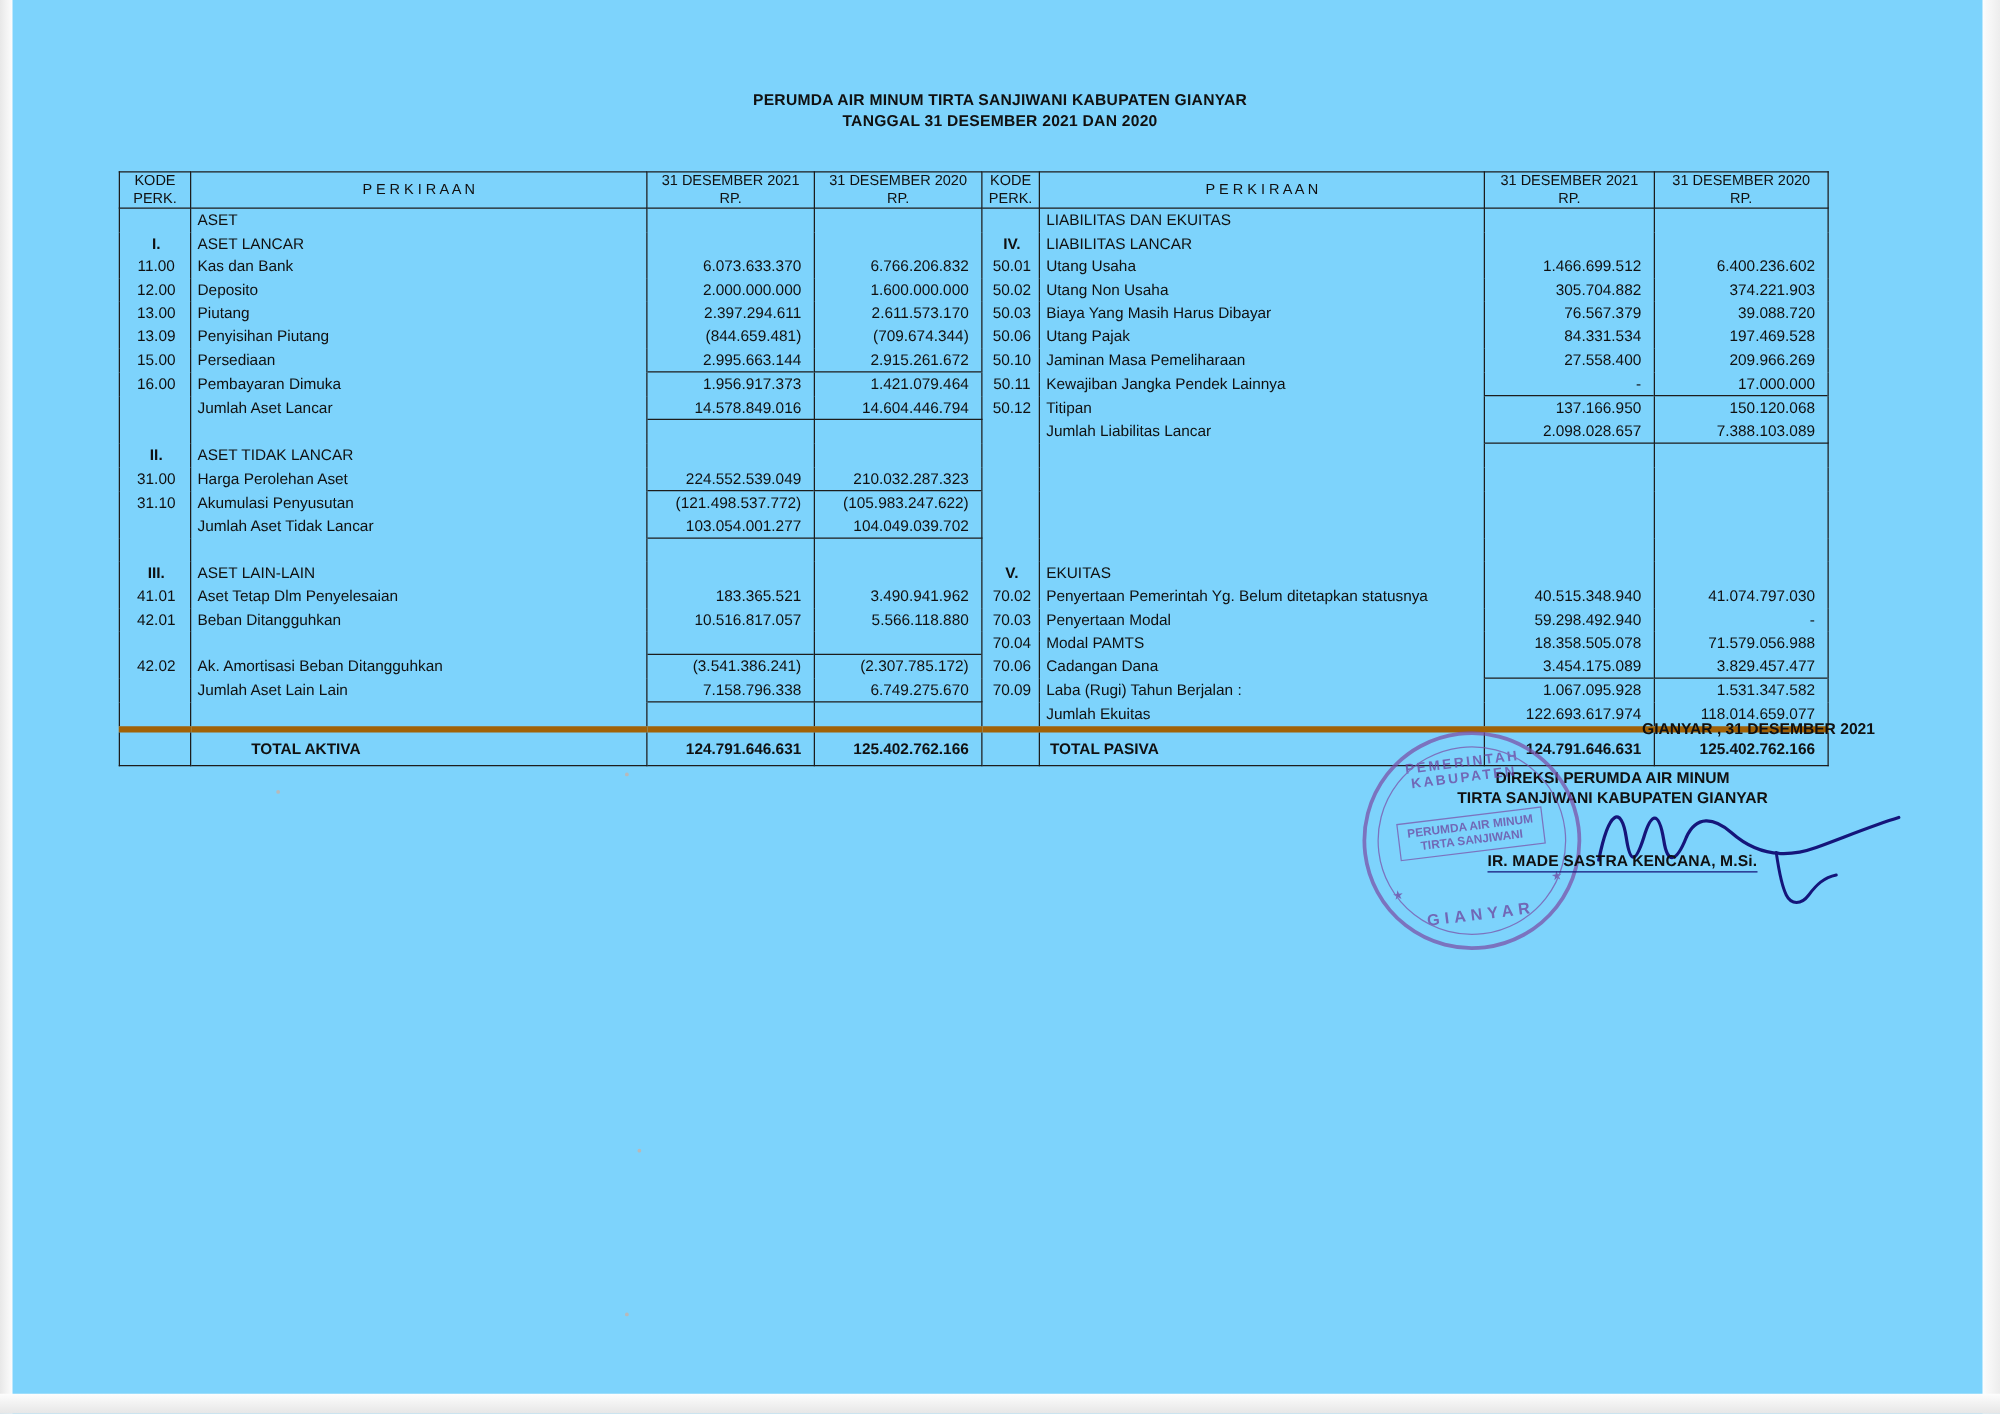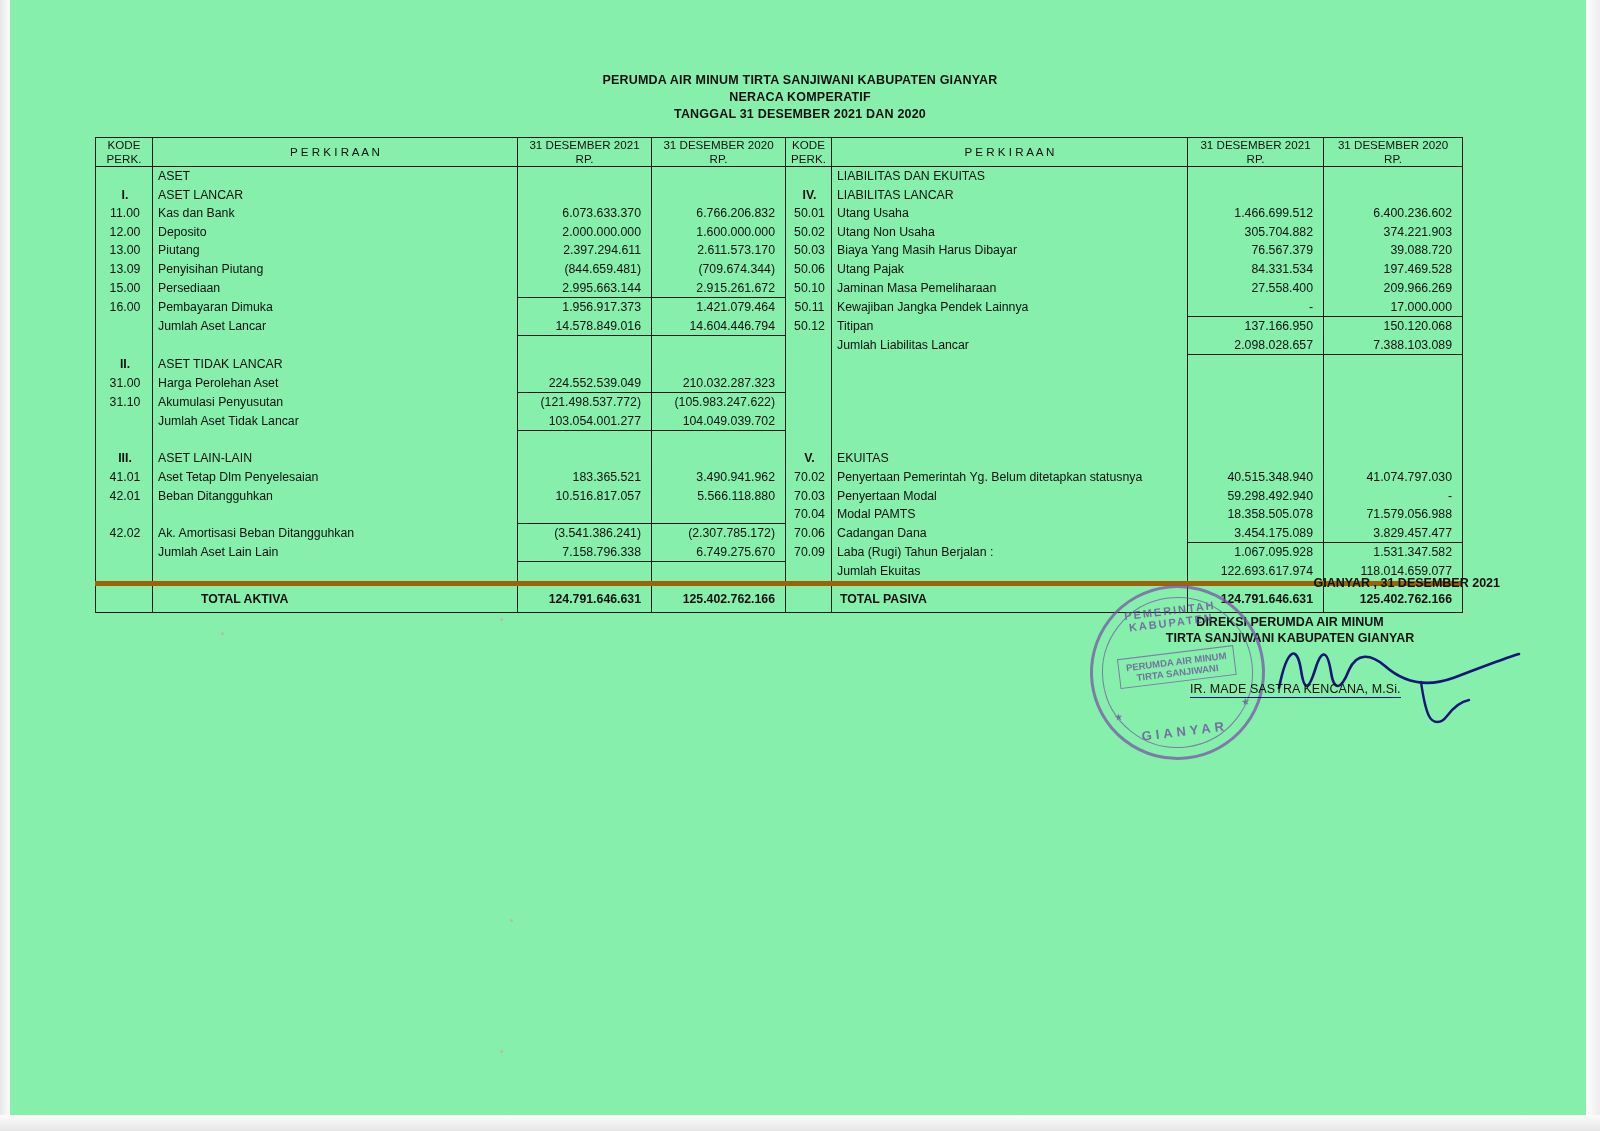--- a/index.html
+++ b/index.html
@@ -7,21 +7,21 @@
   body {
     width:1600px; height:1131px;
     background:#ffffff;
     font-family:"Liberation Sans", sans-serif;
     color:#101010;
     position:relative;
     overflow:hidden;
   }
   .page {
     position:absolute; inset:0;
-    background:#86efac;
+    background:#7dd3fc;
   }
   
   .scan-left { position:absolute; left:0; top:0; width:10px; height:100%; background:linear-gradient(90deg,#e8e8e8,#fdfdfd); }
   .scan-right { position:absolute; right:0; top:0; width:14px; height:100%; background:linear-gradient(270deg,#ededed,#fdfdfd); }
   .scan-bottom { position:absolute; left:0; bottom:0; width:100%; height:16px; background:linear-gradient(0deg,#e6e6e6,#fdfdfd); }
 
   .titles {
     position:absolute; left:0; top:72px; width:100%;
     text-align:center;
     font-size:12.5px; font-weight:bold; line-height:17px;
@@ -70,21 +70,21 @@
   tr.total-row td.num { text-align:right; padding-right:10px; }
 
   .sign-block {
     position:absolute; left:1080px; top:575px; width:420px;
     font-size:12.5px; line-height:17px; font-weight:bold;
   }
   .sign-block .place { text-align:right; margin-bottom:22px; }
   .sign-block .who { text-align:center; line-height:16px; }
   .sign-name {
     position:absolute; left:1190px; top:682px;
-    font-size:12.5px; font-weight:normal;
+    font-size:12.5px; font-weight:bold;
     border-bottom:1.4px solid #15157a;
     padding-bottom:1px;
     letter-spacing:.1px;
   }
   
   .stamp {
     position:absolute; left:1090px; top:585px; width:175px; height:175px;
     border-radius:50%;
     border:3px solid #7b4fa8;
     opacity:.72;
@@ -123,21 +123,20 @@
   <div class="scan-right"></div>
   <div class="scan-bottom"></div>
 
   <div class="speck" style="left:221px; top:632px;"></div>
   <div class="speck" style="left:500px; top:618px;"></div>
   <div class="speck" style="left:510px; top:919px;"></div>
   <div class="speck" style="left:500px; top:1050px;"></div>
 
   <div class="titles">
     <div>PERUMDA AIR MINUM TIRTA SANJIWANI KABUPATEN GIANYAR</div>
-    <div>NERACA KOMPERATIF</div>
     <div>TANGGAL 31 DESEMBER 2021  DAN  2020</div>
   </div>
 
   <table class="balance">
     <colgroup>
       <col class="c-code">
         <col class="c-desc">
         <col class="c-y1">
         <col class="c-y2">
       <col class="c-code2">

